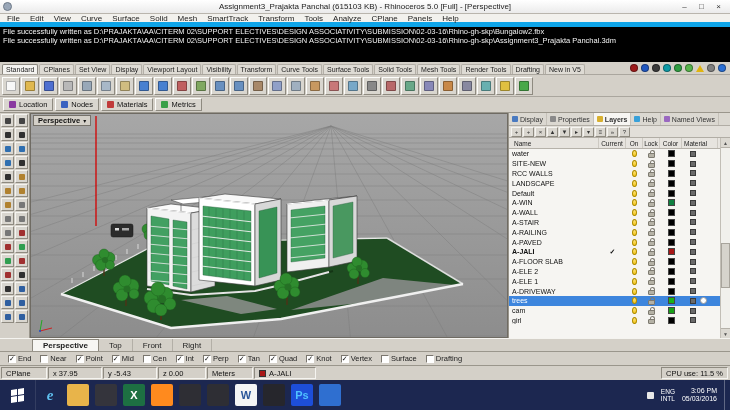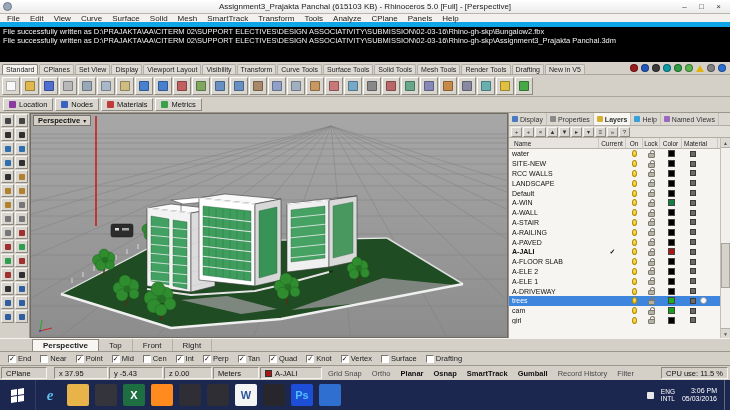--- a/index.html
+++ b/index.html
@@ -139,21 +139,21 @@
     border:1px solid; border-color:#7a766e #ffffff #ffffff #7a766e; }
   .ckm { visibility:hidden; font-size:7px; line-height:7px; margin-top:-1px; color:#111; }
   .ckm.on { visibility:visible; }
   .oslabel { font-size:7.5px; color:#222; }
 
   
   #statusbar { top:366px; left:0; width:730px; height:14px; background:#d4d0c8; display:flex;
     align-items:center; font-size:7.5px; padding-left:1px; }
   .seg { height:12px; display:flex; align-items:center; padding:0 4px; margin-right:1px;
     border:1px solid; border-color:#8e8a80 #f5f4f0 #f5f4f0 #8e8a80; white-space:nowrap; }
-  .seg-cplane{width:46px;} .seg-x{width:54px;margin-left:6px;} .seg-y{width:54px;} .seg-z{width:48px;}
+  .seg-cplane{width:46px;} .seg-x{width:54px;} .seg-y{width:54px;} .seg-z{width:48px;}
   .seg-units{width:46px;} .seg-layer{width:62px;}
   .lay-sw { width:7px; height:7px; border:1px solid #333; margin-right:3px; flex:0 0 auto; }
   .stoggle { padding:0 5px; color:#4a4a4a; white-space:nowrap; }
   .stoggle.active { font-weight:bold; color:#101010; }
   .cpu-seg { margin-left:auto; margin-right:2px; }
 
   
   #taskbar { top:380px; left:0; width:730px; height:30px; background:#1c2750; display:flex;
     align-items:center; color:#fff; }
   .start { width:36px; height:30px; display:flex; align-items:center; justify-content:center;
@@ -1213,31 +1213,20 @@
 <div id="statusbar" class="abs">
   <span class="seg seg-cplane">CPlane</span>
   <span class="seg seg-x">x 37.95</span>
   <span class="seg seg-y">y -5.43</span>
   <span class="seg seg-z">z 0.00</span>
   <span class="seg seg-units">Meters</span>
   <span class="seg seg-layer">
     <span class="lay-sw" style="background: rgb(168, 22, 22);"></span>
     <span>A-JALI</span>
   </span>
-  <span style="display:flex;align-items:center;">
-
-  <span class="stoggle">Grid Snap</span>
-      <span class="stoggle">Ortho</span>
-      <span class="stoggle active">Planar</span>
-      <span class="stoggle active">Osnap</span>
-      <span class="stoggle active">SmartTrack</span>
-      <span class="stoggle active">Gumball</span>
-      <span class="stoggle">Record History</span>
-      <span class="stoggle">Filter</span>
-    </span>
   <span class="seg cpu-seg">CPU use: 11.5 %</span>
 </div>
 
 <div id="taskbar" class="abs">
   <span class="start">
     <span class="winlogo">
         <i></i>
         <i></i>
         <i></i>
         <i></i>

